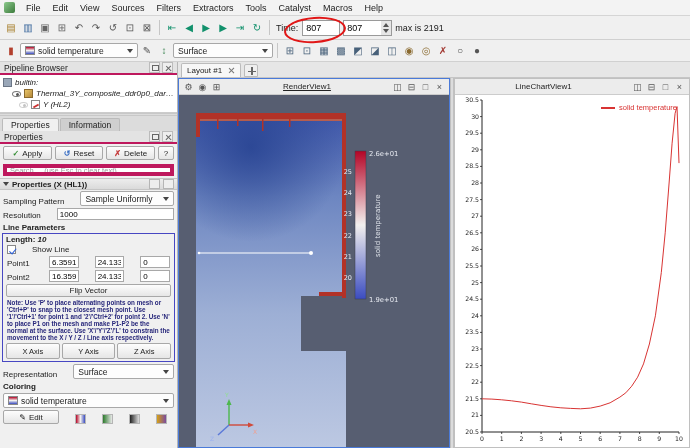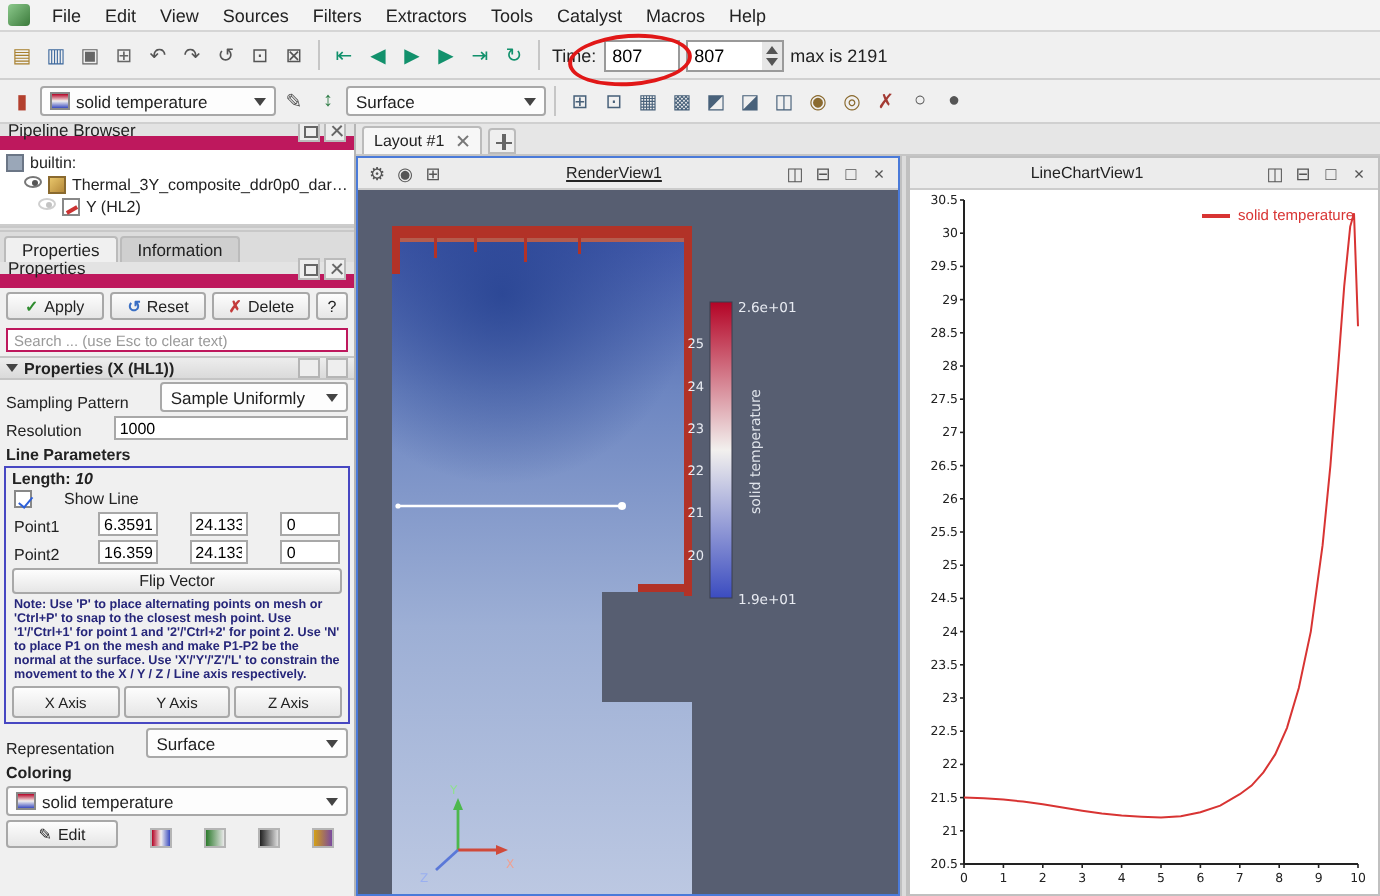--- a/index.html
+++ b/index.html
@@ -29,30 +29,30 @@
 
   .combo{height:15px;background:#fdfdfd;border:1px solid #a8a8a8;border-radius:2px;display:flex;align-items:center;padding:0 14px 0 4px;position:relative;font-size:8.5px;white-space:nowrap;}
   .combo::after{content:"";position:absolute;right:4px;top:5px;border-left:3.5px solid transparent;border-right:3.5px solid transparent;border-top:4px solid #444;}
   .cicon{width:10px;height:9px;margin-right:3px;background:linear-gradient(180deg,#b40426,#f2f0ee,#3b4cc0);border:1px solid #888;flex:0 0 auto;}
   .combo.w1{width:118px;} .combo.w2{width:100px;}
 
   
   .main{display:flex;height:386px;}
   .left{width:178px;background:#f0f0f0;border-right:1px solid #b5b5b5;overflow:hidden;display:flex;flex-direction:column;}
 
-  .dock-title{height:13px;display:flex;align-items:center;padding:0 4px;font-size:8.5px;background:#e3e3e3;border-bottom:7px solid #be185d;flex:0 0 auto;}
+  .dock-title{height:13px;display:flex;align-items:center;padding:0 4px;font-size:8.5px;background:#e3e3e3;border-bottom:2px solid #be185d;flex:0 0 auto;}
   .dock-title .sp{flex:1;}
   .winbtn{width:11px;height:11px;border:1px solid #bbb;background:#eee;margin-left:2px;position:relative;flex:0 0 auto;}
   .winbtn.float::after{content:"";position:absolute;left:2px;top:2px;width:5px;height:4px;border:1px solid #666;}
   .winbtn.close::before,.winbtn.close::after{content:"";position:absolute;left:4.5px;top:1.5px;width:1.3px;height:6.5px;background:#666;}
   .winbtn.close::before{transform:rotate(45deg);}
   .winbtn.close::after{transform:rotate(-45deg);}
 
   .tree{background:#fff;border-bottom:1px solid #ccc;padding:2px 0;flex:0 0 auto;}
-  .trow{height:11px;display:flex;align-items:flex-start;gap:3px;white-space:nowrap;overflow:hidden;}
+  .trow{height:11px;display:flex;align-items:center;gap:3px;white-space:nowrap;overflow:hidden;font-style:italic;}
   .trow.selected{background:#cde2f7;}
   .eye{width:9px;height:6px;border:1px solid #777;border-radius:50%;position:relative;flex:0 0 auto;}
   .eye::after{content:"";position:absolute;left:2.5px;top:1px;width:3px;height:3px;border-radius:50%;background:#555;}
   .eye.dim{opacity:.35;}
   .ticon{width:9px;height:9px;flex:0 0 auto;}
   .ticon.server{background:#9aa7b8;border:1px solid #6b7686;}
   .ticon.source{background:linear-gradient(135deg,#e8c56a,#b5893a);border:1px solid #8a6a2f;}
   .ticon.plot{background:#fff;border:1px solid #888;position:relative;}
   .ticon.plot::after{content:"";position:absolute;left:1px;top:4px;width:6px;height:2px;background:#c33;transform:rotate(-30deg);}
   .tlabel{overflow:hidden;text-overflow:ellipsis;font-size:8px;}
@@ -62,21 +62,21 @@
   .ptab{padding:1px 8px;font-size:8.5px;border:1px solid #bbb;border-bottom:none;background:#cfcfcf;border-radius:2px 2px 0 0;}
   .ptab.active{background:#f0f0f0;}
 
   .btnrow{display:flex;gap:3px;padding:2px 3px;flex:0 0 auto;}
   .pbtn{flex:1;height:14px;border:1px solid #a8a8a8;border-radius:2px;background:linear-gradient(#fdfdfd,#e6e6e6);display:flex;align-items:center;justify-content:center;gap:3px;font-size:8px;}
   .pbtn .ic{font-size:8px;font-weight:bold;}
   .ic.green{color:#2e8b2e;} .ic.blue{color:#3a6fc4;} .ic.red{color:#c43a3a;}
   .help-btn{flex:0 0 16px;}
 
   .search-wrap{padding:2px 3px;flex:0 0 auto;}
-  .search-input{width:100%;height:12px;border:1px solid #be185d;font-size:7.5px;padding:0 3px;background:#fff;}
+  .search-input{width:100%;height:12px;border:4px solid #be185d;font-size:7.5px;padding:0 3px;background:#fff;}
   .search-input::placeholder{color:#999;}
 
   .sechdr{height:12px;background:linear-gradient(#ededed,#dadada);border-top:1px solid #c5c5c5;border-bottom:1px solid #c5c5c5;display:flex;align-items:center;font-weight:bold;font-size:8px;padding:0 3px;gap:3px;flex:0 0 auto;}
   .sechdr .tri{width:0;height:0;border-top:4px solid #444;border-left:3px solid transparent;border-right:3px solid transparent;}
   .sechdr .sp{flex:1;}
   .mini{width:11px;height:10px;border:1px solid #b5b5b5;background:#eee;flex:0 0 auto;}
   .mini.g1{background:linear-gradient(90deg,#b40426,#f2f0ee,#3b4cc0);}
   .mini.g2{background:linear-gradient(90deg,#2c7a2c,#e8e8e8);}
   .mini.g3{background:linear-gradient(90deg,#222,#ddd);}
   .mini.g4{background:linear-gradient(90deg,#d4a017,#7a4a9e);}

